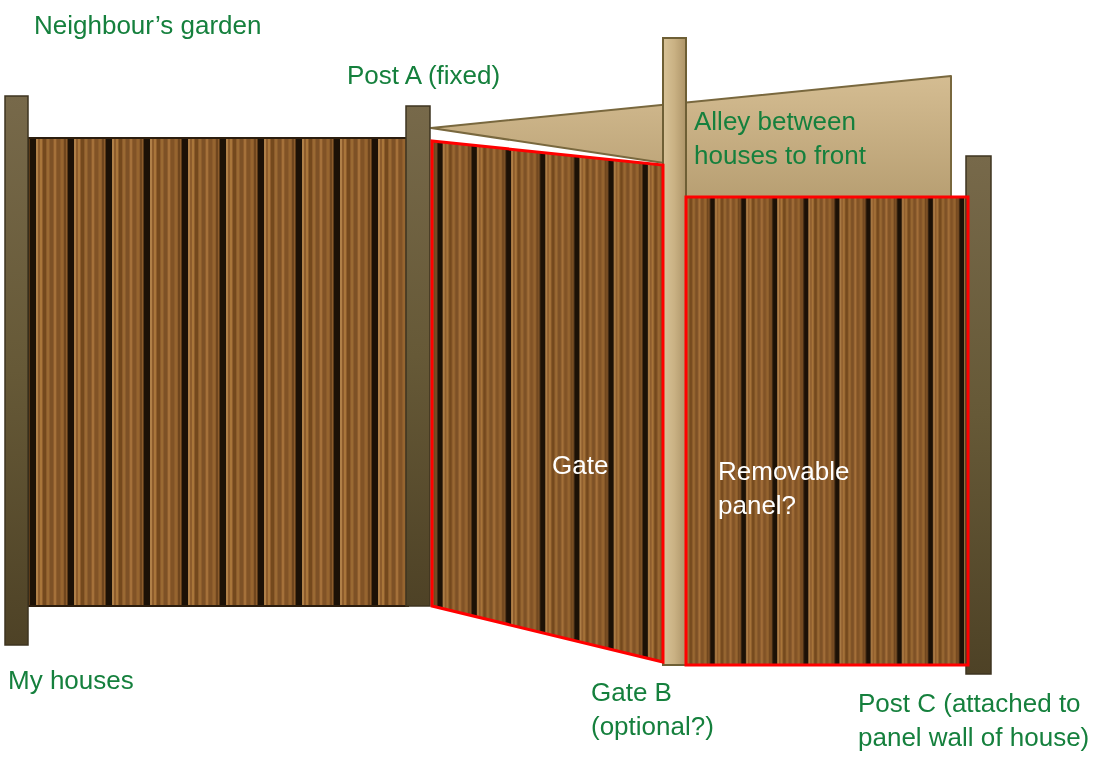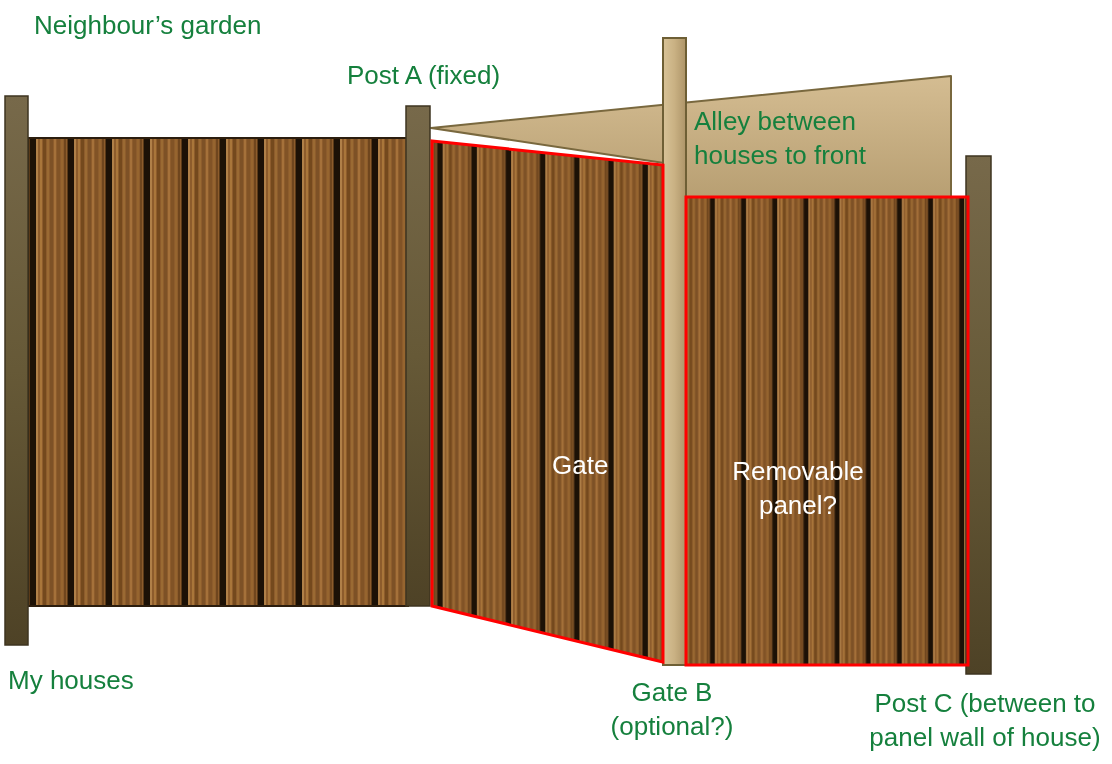--- a/index.html
+++ b/index.html
@@ -12,21 +12,21 @@
   }
   .canvas svg{position:absolute;left:0;top:0;}
   .label{
     position:absolute;
     font-size:26px;
     color:#15803d;
     line-height:34px;
     white-space:normal;
   }
   .label.light{color:#ffffff;}
-  .label.center{text-align:center;}
+  .label.center{}
 </style>
 </head>
 <body>
 
 <div class="canvas">
 
   <svg width="1112" height="764" viewBox="0 0 1112 764">
     <defs>
       <g id="woodTile">
         <rect x="0" y="0" width="38" height="80" fill="#8d5c2c"></rect>
@@ -95,17 +95,17 @@
   <div class="label light center" style="left:718px;top:454px;width:160px;">Removable panel?</div>
 
   <div class="label" style="left:8px;top:663px;">My houses</div>
 
   <div class="label center" style="left:591px;top:675px;width:162px;">
     <div>Gate B</div>
     <div>(optional?)</div>
   </div>
 
   <div class="label center" style="left:858px;top:686px;width:254px;">
-    <div>Post C (between to</div>
+    <div>Post C (attached to</div>
     <div>panel wall of house)</div>
   </div>
 
 </div>
 
 </body></html>

